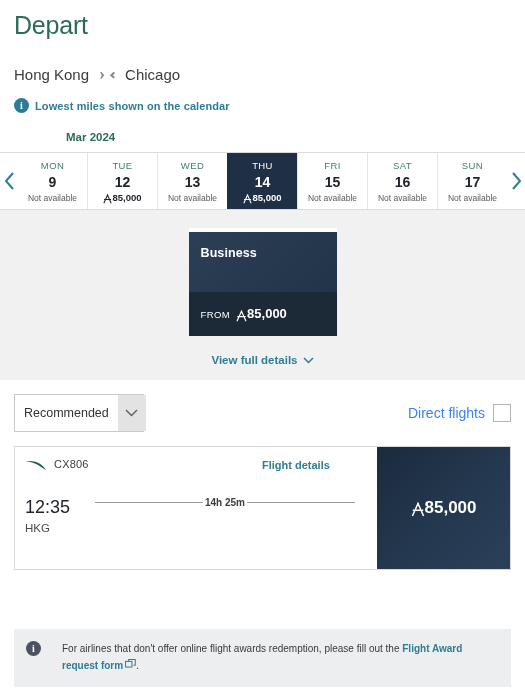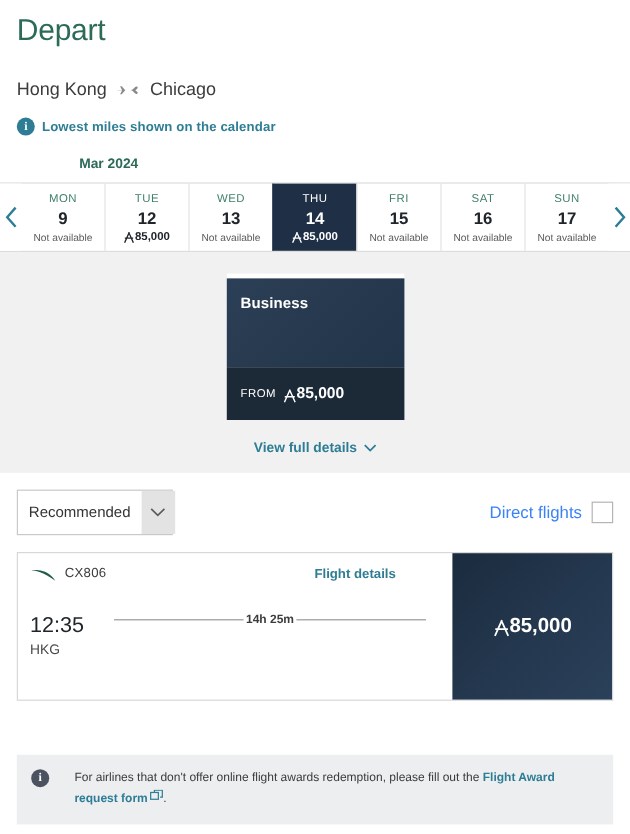--- a/index.html
+++ b/index.html
@@ -80,21 +80,21 @@
   
   .cabin-panel {
     background: #f1f1f1; padding: 18px 0 14px 0; margin-top: 0;
   }
   .cabin-card {
     width: 148px; margin: 0 auto; position: relative;
     box-shadow: 0 0 0 0 transparent;
   }
   .cabin-top-bar { height: 4px; background: #ffffff; }
   .cabin-body {
-    height: 74px; padding: 14px 12px 18px 12px;
+    height: 60px; padding: 14px 12px 18px 12px;
     background: linear-gradient(135deg, #2b3f56 0%, #26384d 60%, #22344a 100%);
   }
   .cabin-name { font-size: 12.5px; font-weight: bold; color: #ffffff; letter-spacing: 0.1px; }
   .cabin-foot {
     height: 44px; background: #1c2937; display: flex; align-items: center;
     padding: 0 12px;
   }
   .cabin-from { font-size: 9.5px; color: #ffffff; letter-spacing: 0.4px; margin-right: 6px; }
   .cabin-price { font-size: 13px; font-weight: bold; color: #ffffff; }
   .view-details {

